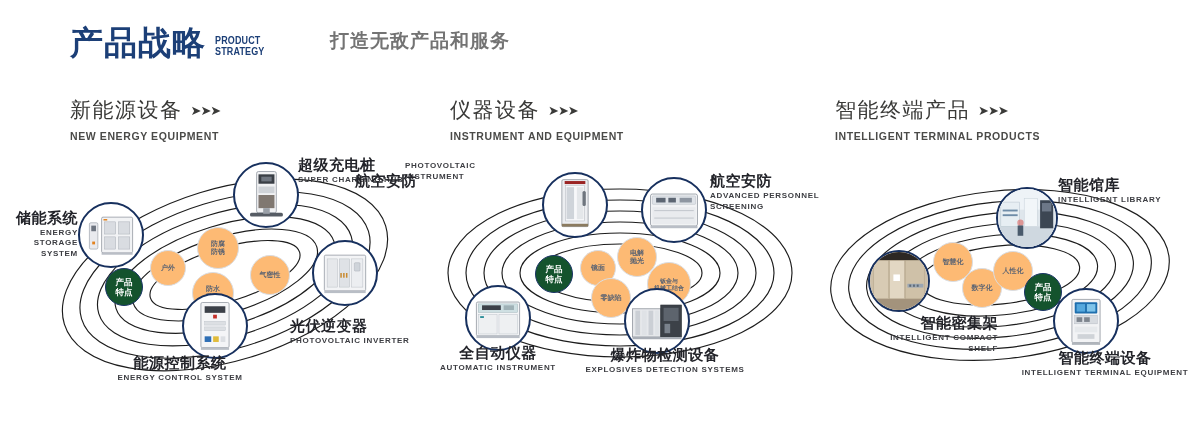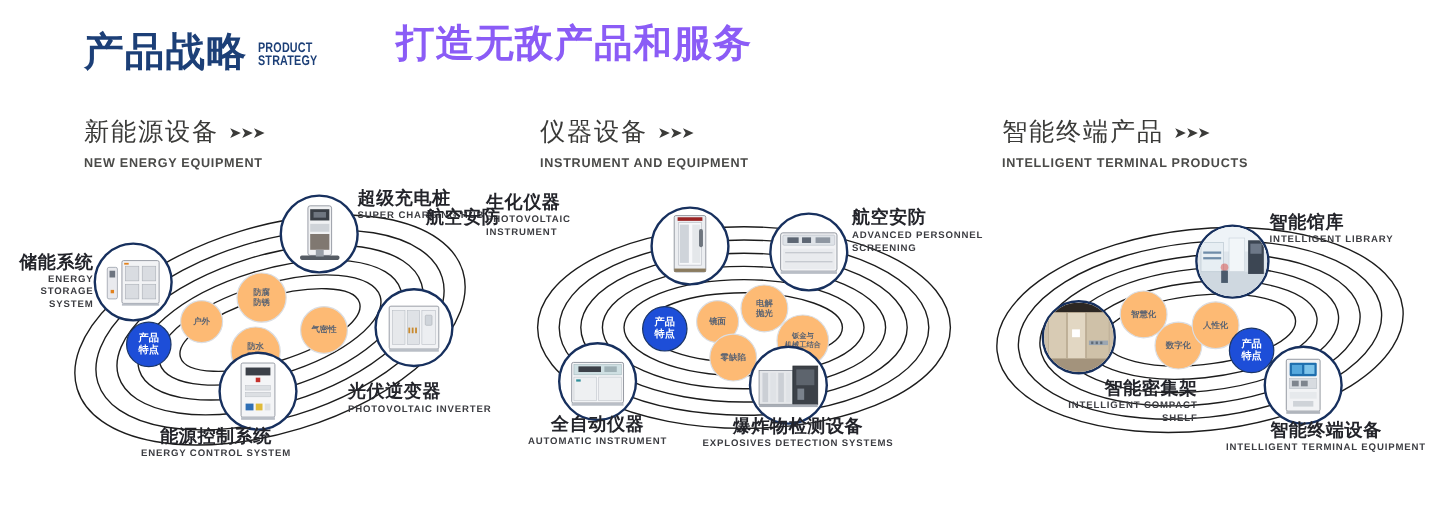--- a/index.html
+++ b/index.html
@@ -20,22 +20,22 @@
     letter-spacing:1px;line-height:1;
     font-family:"DejaVu Sans","Liberation Sans",sans-serif;
   }
   .hdr-en{
     margin-left:9px;margin-bottom:2px;
     color:#1c3f77;font-weight:bold;font-size:11.5px;line-height:11px;
     letter-spacing:.2px;transform:scaleX(.78);transform-origin:left bottom;
     font-family:"Liberation Sans",sans-serif;
   }
   .hdr-sub{
-    position:absolute;left:330px;top:15px;
-    font-size:32px;font-weight:bold;color:#8b5cf6;letter-spacing:1px;
+    position:absolute;left:330px;top:28px;
+    font-size:19px;font-weight:bold;color:#737373;letter-spacing:1px;
     font-family:"DejaVu Sans","Liberation Sans",sans-serif;
   }
 
   
   .sect{position:absolute;}
   .sect-row{display:flex;align-items:center;}
   .sect-cn{
     font-size:21px;font-weight:normal;color:#3a3a38;letter-spacing:1.5px;
     font-family:"DejaVu Sans","Liberation Sans",sans-serif;
   }
@@ -61,21 +61,21 @@
     position:absolute;border-radius:50%;
     display:flex;align-items:center;justify-content:center;text-align:center;
     box-sizing:border-box;
   }
   .feat.light{
     border:1px solid #dadde2;background:#fdba74;
     color:#5c6472;font-size:7px;line-height:8.5px;font-weight:bold;
     font-family:"DejaVu Sans","Liberation Sans",sans-serif;
   }
   .feat.core{
-    background:#1d4ed8;color:#ffffff;border:1px solid #1b3566;
+    background:#14532d;color:#ffffff;border:1px solid #1b3566;
     font-size:8.5px;line-height:10px;font-weight:bold;
     font-family:"DejaVu Sans","Liberation Sans",sans-serif;
   }
 
   
   .nlabel{position:absolute;}
   .nlabel .cn{
     font-size:15px;font-weight:bold;color:#23242a;white-space:nowrap;
     letter-spacing:.5px;line-height:17px;
     font-family:"DejaVu Sans","Liberation Sans",sans-serif;
@@ -269,21 +269,20 @@
         <rect x="19" y="6" width="28" height="50" rx="1.5" fill="#eceef1" stroke="#8a9099" stroke-width=".8"></rect>
         <rect x="23" y="12" width="20" height="38" fill="#f7f8fa" stroke="#b7bcc3" stroke-width=".6"></rect>
         <rect x="24" y="14" width="8" height="34" fill="#cfd4da"></rect>
         <rect x="35" y="14" width="7" height="34" fill="#e4e7ea"></rect>
         <rect x="22" y="7.5" width="22" height="3.2" fill="#9a2424"></rect>
         <rect x="41" y="18" width="3.5" height="16" rx="1.6" fill="#6e757e"></rect>
         <rect x="19" y="53" width="28" height="3" fill="#8b7b5f"></rect>
       </svg>
     </div>
     <div class="nlabel right" style="left:-20px;top:5px;width:140px;">
-      <div class="cn">生化仪器</div>
       <div class="en">PHOTOVOLTAIC</div>
       <div class="en">INSTRUMENT</div>
     </div>
     <div class="nlabel left" style="left:-118px;top:18px;width:110px;">
       <div class="cn">航空安防</div>
     </div>
 
     <div class="node" style="left:216px;top:22px;width:66px;height:66px;">
       <svg class="ill" viewBox="0 0 66 66">
         <rect x="8" y="16" width="50" height="34" rx="2" fill="#f2f3f5" stroke="#8a9099" stroke-width=".8"></rect>

